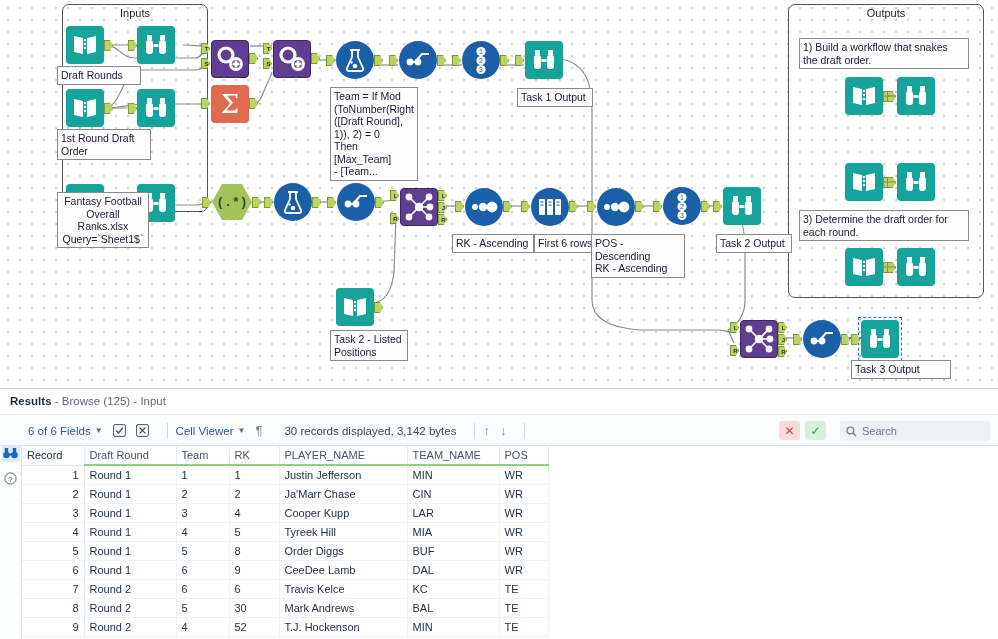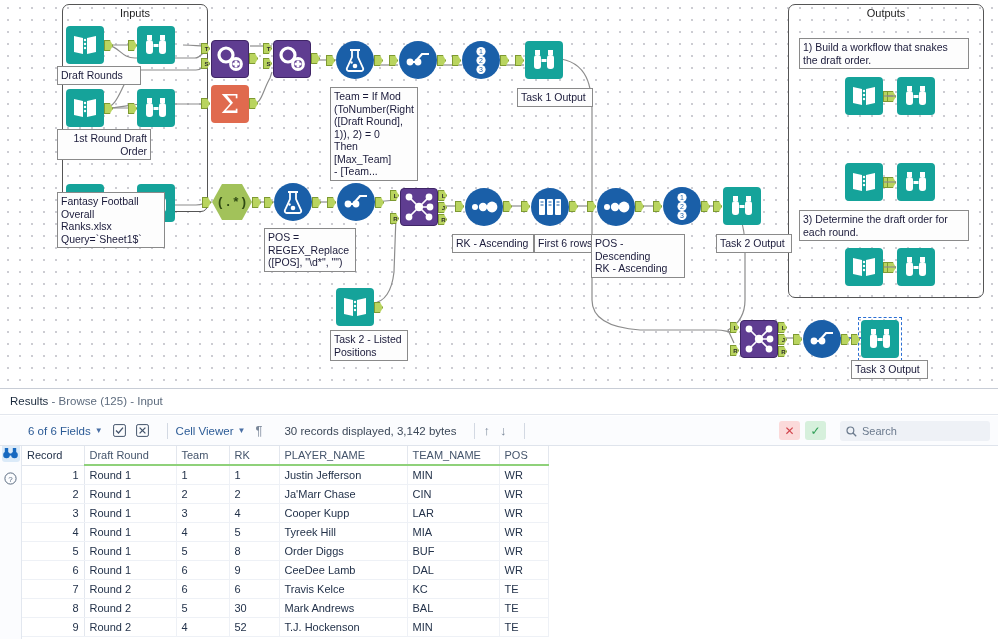--- a/index.html
+++ b/index.html
@@ -103,21 +103,21 @@
     width: 998px; height: 251px;
     background: #ffffff;
     border-top: 1px solid #c8cdd6;
   }
   #results-header {
     height: 26px; padding: 6px 0 0 10px;
     font-size: 11.5px; color: #3b4a5c;
     border-bottom: 1px solid #e3e7ee;
     background:#ffffff;
   }
-  #results-header b { color:#1b2a3d; font-weight: normal; }
+  #results-header b { color:#1b2a3d; font-weight: bold; }
   #results-header span.dim { color:#5d6b7d; }
 
   #toolbar {
     position: absolute; top: 27px; left: 0; right: 0; height: 30px;
     background: #fbfcfe;
     border-bottom: 1px solid #dfe4ec;
     display: flex; align-items: center;
     padding-left: 28px;
     font-size: 11.5px;
     color: #2f4f7a;
@@ -286,21 +286,21 @@
       <svg width="24" height="22" viewBox="0 0 24 22">
           <rect x="2" y="6" width="7" height="14" rx="3" fill="#fff"></rect>
           <rect x="15" y="6" width="7" height="14" rx="3" fill="#fff"></rect>
           <rect x="9.5" y="10" width="5" height="3" fill="#fff"></rect>
           <rect x="3" y="1" width="5" height="5" fill="#fff"></rect>
           <rect x="16" y="1" width="5" height="5" fill="#fff"></rect>
         </svg>
     </div>
   </div>
 
-  <div class="anno" style="left:57px; top:129px; width:94px;text-align:right;">1st Round Draft
+  <div class="anno" style="left:57px; top:129px; width:94px;">1st Round Draft
 Order</div>
 
   <div class="tool" style="left:66px; top:184px;">
     <div class="sq-tool teal">
       <svg width="26" height="24" viewBox="0 0 26 24">
           <path d="M3 2 L12 4 L12 18 L3 16 Z M23 2 L14 4 L14 18 L23 16 Z" fill="#fff"></path>
           <path d="M13 14 L9 19 L17 19 Z" fill="#fff"></path>
         </svg>
     </div>
     <div class="anchor arrow" style="left:38px; top:14px;"></div>
@@ -311,21 +311,21 @@
       <svg width="24" height="22" viewBox="0 0 24 22">
           <rect x="2" y="6" width="7" height="14" rx="3" fill="#fff"></rect>
           <rect x="15" y="6" width="7" height="14" rx="3" fill="#fff"></rect>
           <rect x="9.5" y="10" width="5" height="3" fill="#fff"></rect>
           <rect x="3" y="1" width="5" height="5" fill="#fff"></rect>
           <rect x="16" y="1" width="5" height="5" fill="#fff"></rect>
         </svg>
     </div>
   </div>
 
-  <div class="anno" style="left:57px; top:192px; width:108px;">Fantasy Football
+  <div class="anno" style="left:57px; top:192px; width:92px;text-align:center;">Fantasy Football
 Overall
 Ranks.xlsx
 Query=`Sheet1$`</div>
 
   <div class="tool" style="left:211px; top:40px;">
     <div class="anchor arrow-in" style="left:-10px; top:3px;">
       <div class="anchor-label" style="left:0;top:0;">T</div>
     </div>
     <div class="anchor arrow-in" style="left:-10px; top:18px;">
       <div class="anchor-label" style="left:0;top:0;">S</div>
@@ -445,23 +445,20 @@
     <div class="circ-tool">
       <svg width="22" height="24" viewBox="0 0 22 24">
           <path d="M8 2 L8 9 L3 20 a2 2 0 0 0 1.8 3 h12.4 a2 2 0 0 0 1.8 -3 L14 9 L14 2 Z" fill="none" stroke="#fff" stroke-width="1.8"></path>
           <path d="M6 2 L16 2" stroke="#fff" stroke-width="2"></path>
           <circle cx="11" cy="18" r="2.3" fill="#fff"></circle>
           <circle cx="7.5" cy="14.5" r="1.2" fill="#fff"></circle>
         </svg>
     </div>
     <div class="anchor arrow" style="left:38px; top:14px;"></div>
   </div>
-  <div class="anno" style="left:264px; top:228px; width:92px;">POS =
-REGEX_Replace
-([POS], "\d*", "")</div>
 
   <div class="tool" style="left:337px; top:183px;">
     <div class="anchor arrow-in" style="left:-10px; top:14px;"></div>
     <div class="circ-tool">
       <svg width="26" height="20" viewBox="0 0 26 20">
           <circle cx="5" cy="12" r="3.4" fill="#fff"></circle>
           <circle cx="13" cy="12" r="3.4" fill="#fff"></circle>
           <path d="M3 12 L10 12 L17 4 L24 4" stroke="#fff" stroke-width="2.2" fill="none"></path>
         </svg>
     </div>
@@ -627,21 +624,21 @@
     <div class="sq-tool teal">
       <svg width="24" height="22" viewBox="0 0 24 22">
           <rect x="2" y="6" width="7" height="14" rx="3" fill="#fff"></rect>
           <rect x="15" y="6" width="7" height="14" rx="3" fill="#fff"></rect>
           <rect x="9.5" y="10" width="5" height="3" fill="#fff"></rect>
           <rect x="3" y="1" width="5" height="5" fill="#fff"></rect>
           <rect x="16" y="1" width="5" height="5" fill="#fff"></rect>
         </svg>
     </div>
   </div>
-  <div class="anno" style="left:851px; top:360px; width:77px;">Task 3 Output</div>
+  <div class="anno" style="left:851px; top:360px; width:100px;">Task 3 Output</div>
 
   <div class="anno" style="left:799px; top:38px; width:170px; white-space:normal;">1) Build a workflow that snakes the draft order.</div>
   <div class="tool" style="left:845px; top:77px;">
     <div class="sq-tool teal">
       <svg width="26" height="24" viewBox="0 0 26 24">
           <path d="M2 3 L11 5 L11 21 L2 19 Z M24 3 L15 5 L15 21 L24 19 Z" fill="#fff"></path>
           <circle cx="13" cy="7" r="1.2" fill="#fff"></circle>
           <circle cx="13" cy="11" r="1.2" fill="#fff"></circle>
           <circle cx="13" cy="15" r="1.2" fill="#fff"></circle>
         </svg>

